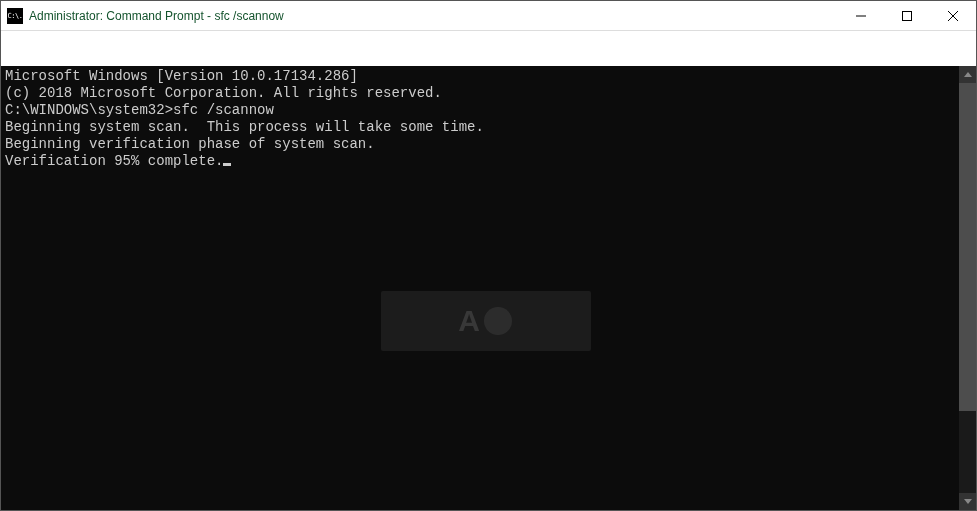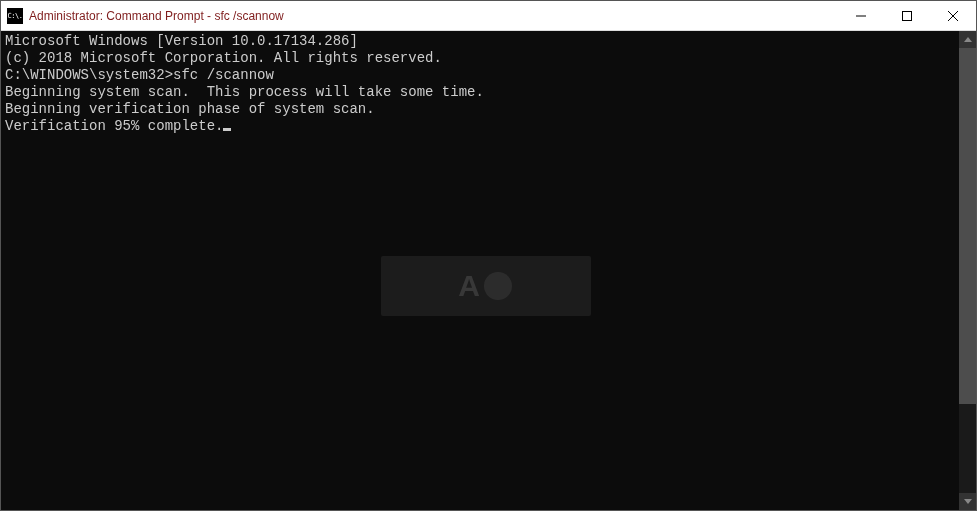--- a/index.html
+++ b/index.html
@@ -40,21 +40,21 @@
       font-size: 7px;
       font-family: monospace;
       display: flex;
       align-items: center;
       justify-content: center;
       margin-right: 6px;
       letter-spacing: -0.5px;
     }
     .title-text {
       font-size: 12px;
-      color: #7f1d1d;
+      color: #14532d;
       flex: 1;
     }
     .window-controls {
       display: flex;
       height: 100%;
     }
     .win-btn {
       width: 46px;
       height: 100%;
       display: flex;
@@ -68,20 +68,21 @@
       cursor: default;
     }
     .win-btn svg {
       display: block;
     }
     .console-area {
       flex: 1;
       display: flex;
       background: #0c0c0c;
       position: relative;
+      margin-top: 35px;
     }
     .console {
       flex: 1;
       background: #0c0c0c;
       color: #cccccc;
       font-family: Consolas, "Courier New", monospace;
       font-size: 14px;
       line-height: 17px;
       padding: 2px 4px;
       white-space: pre;

